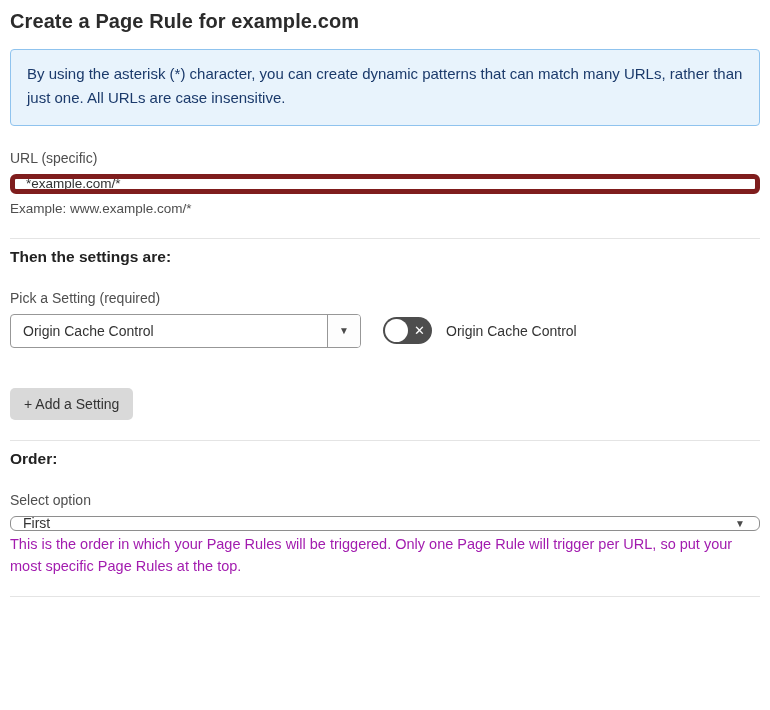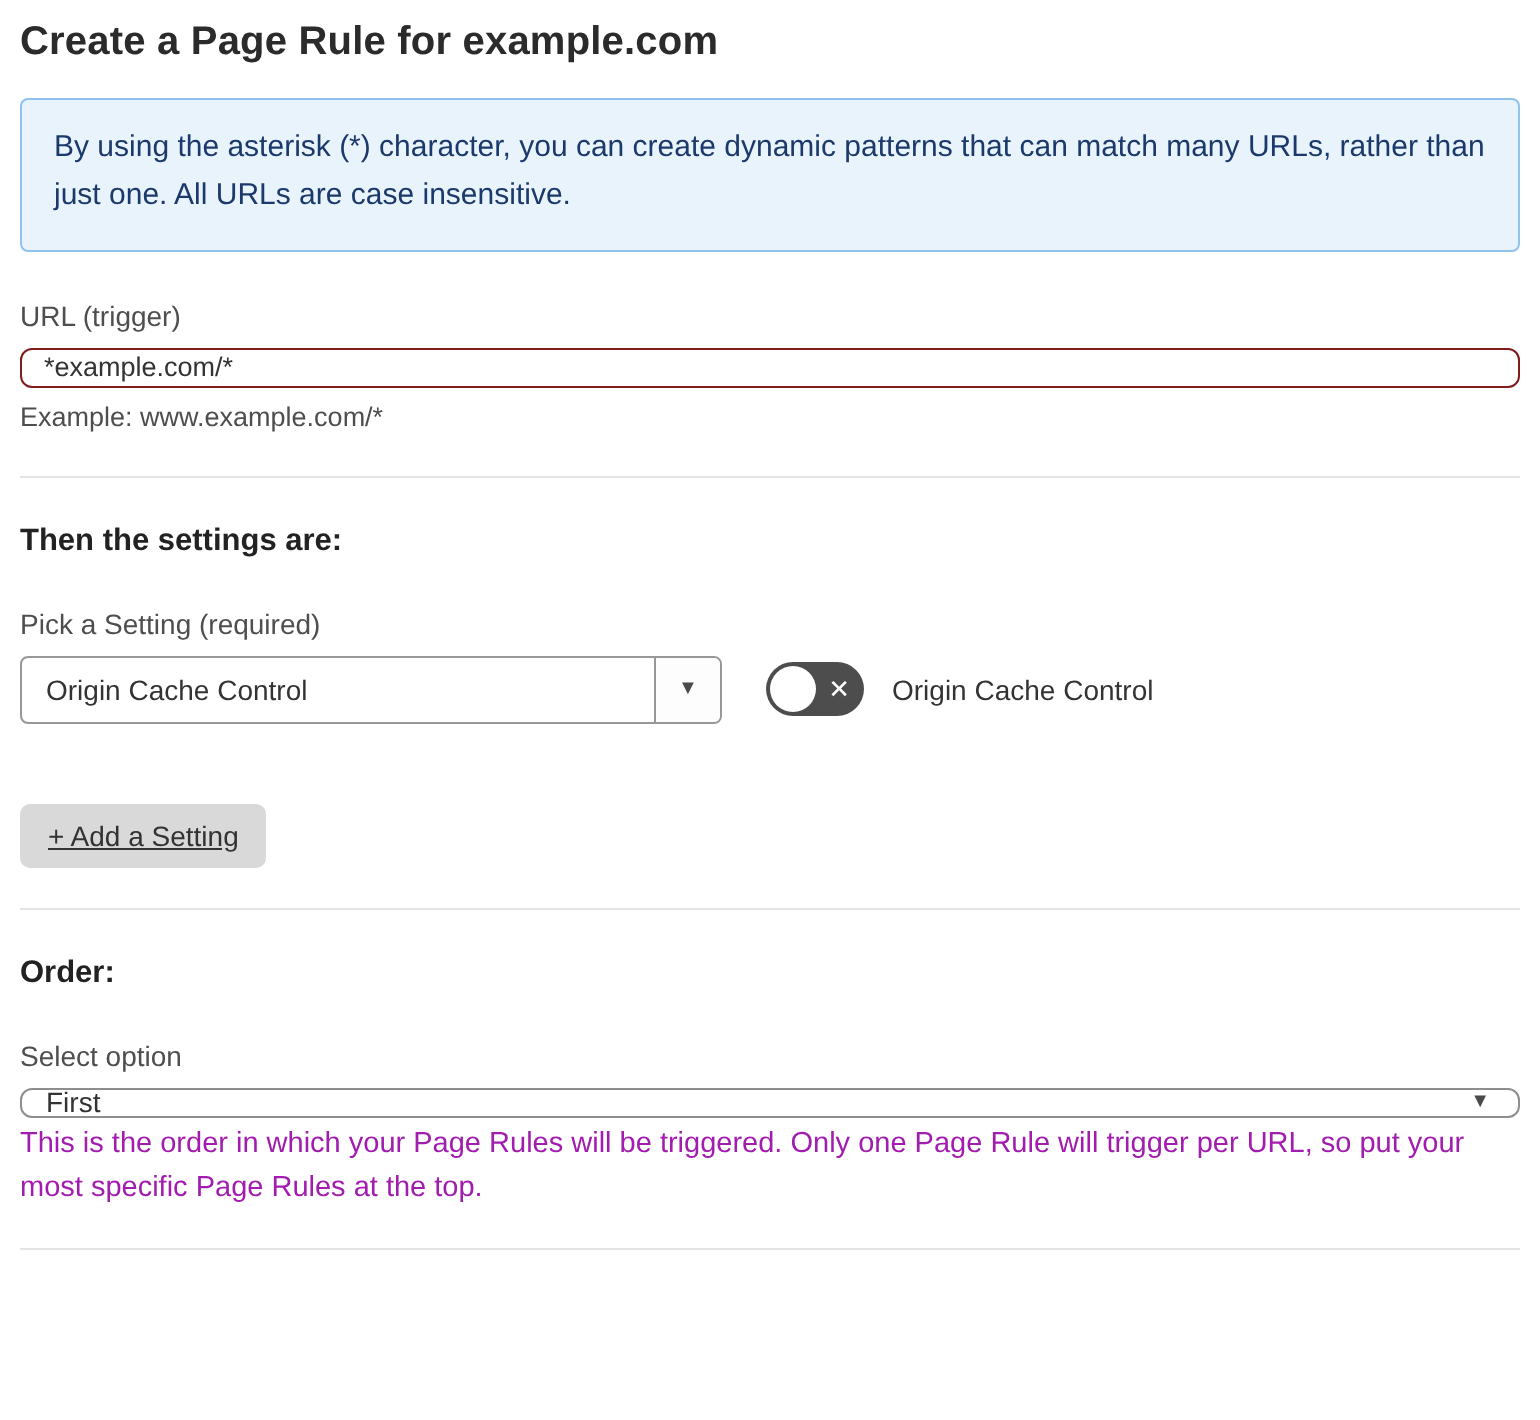--- a/index.html
+++ b/index.html
@@ -38,21 +38,21 @@
   .info-link-suffix { color: #1b3a6b; }
   .field-label {
     font-size: 14px;
     color: #4e4e4e;
     margin-top: 24px;
     margin-bottom: 8px;
   }
   .text-input {
     width: 100%;
     height: 20px;
-    border: 1px solid #7f1d1d;
+    border: 5px solid #7f1d1d;
     border-radius: 6px;
     padding: 0 11px;
     font-size: 13.5px;
     font-family: "Liberation Sans", "DejaVu Sans", sans-serif;
     color: #333;
     outline: none;
     background: #fff;
   }
   .helper-text {
     font-size: 13.5px;
@@ -61,21 +61,21 @@
   }
   .divider {
     border: none;
     border-top: 1px solid #e4e4e4;
     margin-top: 22px;
   }
   .section-heading {
     font-size: 15.5px;
     font-weight: 700;
     color: #222;
-    margin-top: 23px;
+    margin-top: 9px;
   }
   .setting-row {
     display: flex;
     align-items: center;
     margin-top: 2px;
   }
   .select-box {
     display: flex;
     align-items: stretch;
     width: 351px;
@@ -138,21 +138,20 @@
     color: #333;
   }
   .btn {
     display: inline-block;
     border: none;
     border-radius: 5px;
     font-family: "Liberation Sans", "DejaVu Sans", sans-serif;
     font-size: 14px;
     cursor: pointer;
     color: #333;
-    text-decoration: underline;
   }
   .btn-add {
     margin-top: 40px;
     background: #d9d9d9;
     padding: 8px 14px;
   }
   .order-select {
     position: relative;
     width: 100%;
     height: 15px;
@@ -186,21 +185,21 @@
 <body>
 
 
 
 <h1 class="page-title">Create a Page Rule for example.com</h1>
 
 <div class="info-box">
   <div class="info-body">By using the asterisk (*) character, you can create dynamic patterns that can match many URLs, rather than just one. All URLs are case insensitive.</div>
 </div>
 
-<div class="field-label">URL (trigger)</div>
+<div class="field-label">URL (specific)</div>
 <input class="text-input" type="text" value="*example.com/*" style="">
 <div class="helper-text">Example: www.example.com/*</div>
 
 <hr class="divider">
 
 <h2 class="section-heading">Then the settings are:</h2>
 
 <div class="field-label">Pick a Setting (required)</div>
 <div class="setting-row">
   <div class="select-box">

